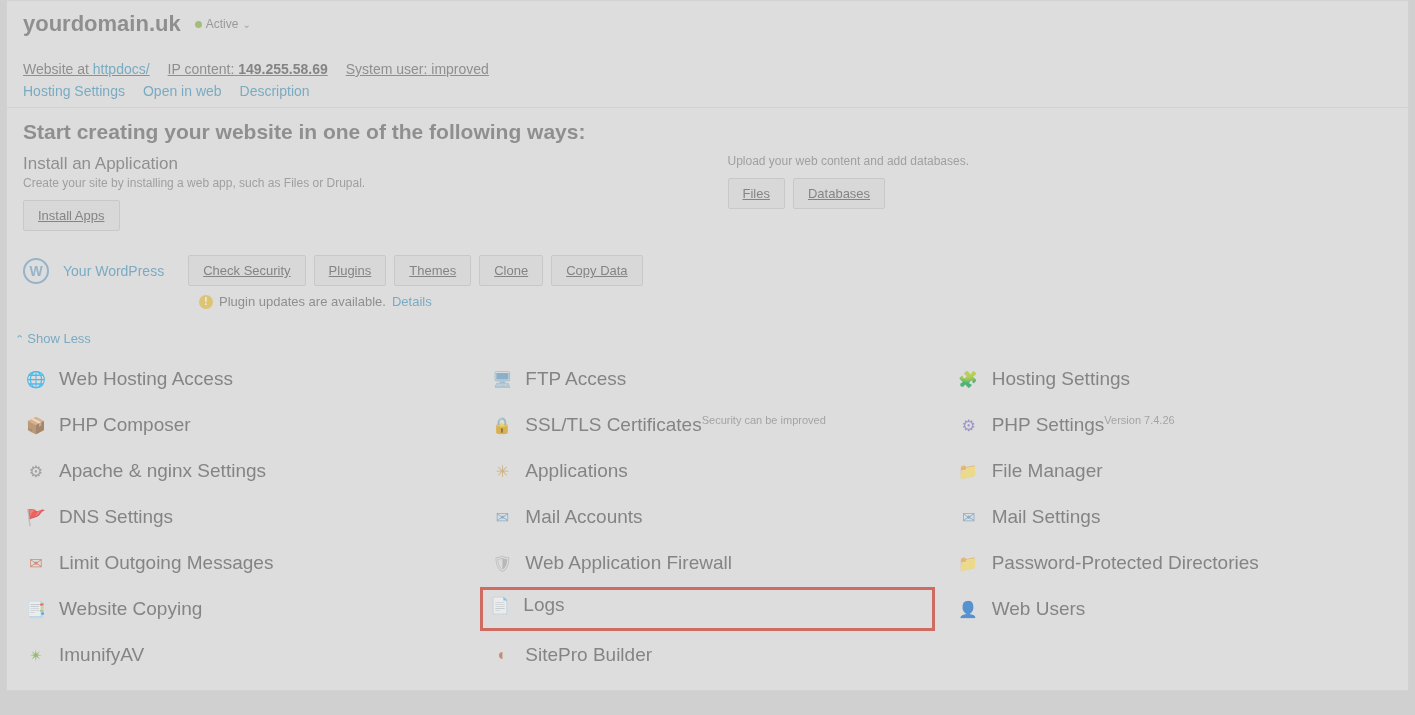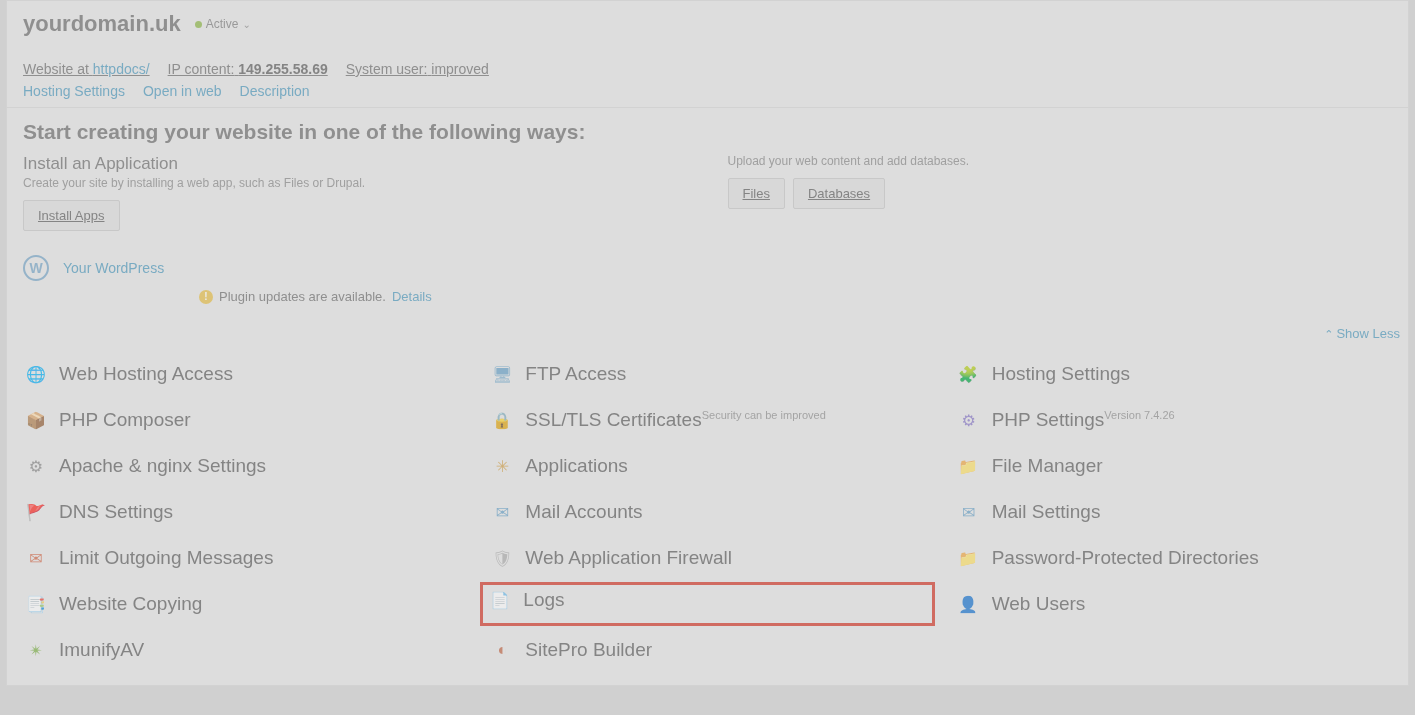--- a/index.html
+++ b/index.html
@@ -134,21 +134,21 @@
     background: #e8c14a;
     border-radius: 50%;
     display: inline-flex;
     align-items: center;
     justify-content: center;
     color: #fff;
     font-size: 10px;
     font-weight: bold;
   }
   .showless {
-    text-align: right;
+    text-align: left;
     padding: 8px;
     font-size: 13px;
   }
   .showless .link::before {
     content: "⌃ ";
     font-size: 11px;
   }
   .tool-grid {
     display: grid;
     grid-template-columns: 1fr 1fr 1fr;
@@ -242,20 +242,27 @@
           <button class="btn">Files</button>
           <button class="btn">Databases</button>
         </div>
       </div>
     </div>
   </div>
 
   <div class="wp-row">
     <div class="wp-icon">W</div>
     <span class="link">Your WordPress</span>
+    <div class="btn-row" style="margin-left:10px">
+      <button class="btn">Check Security</button>
+      <button class="btn">Plugins</button>
+      <button class="btn">Themes</button>
+      <button class="btn">Clone</button>
+      <button class="btn">Copy Data</button>
+    </div>
   </div>
   <div class="wp-sub" style="padding-left:192px">
     <span class="warn-dot">!</span>
     <span>Plugin updates are available.</span>
     <span class="link">Details</span>
   </div>
 
   <div class="showless">
     <span class="link">Show Less</span>
   </div>

